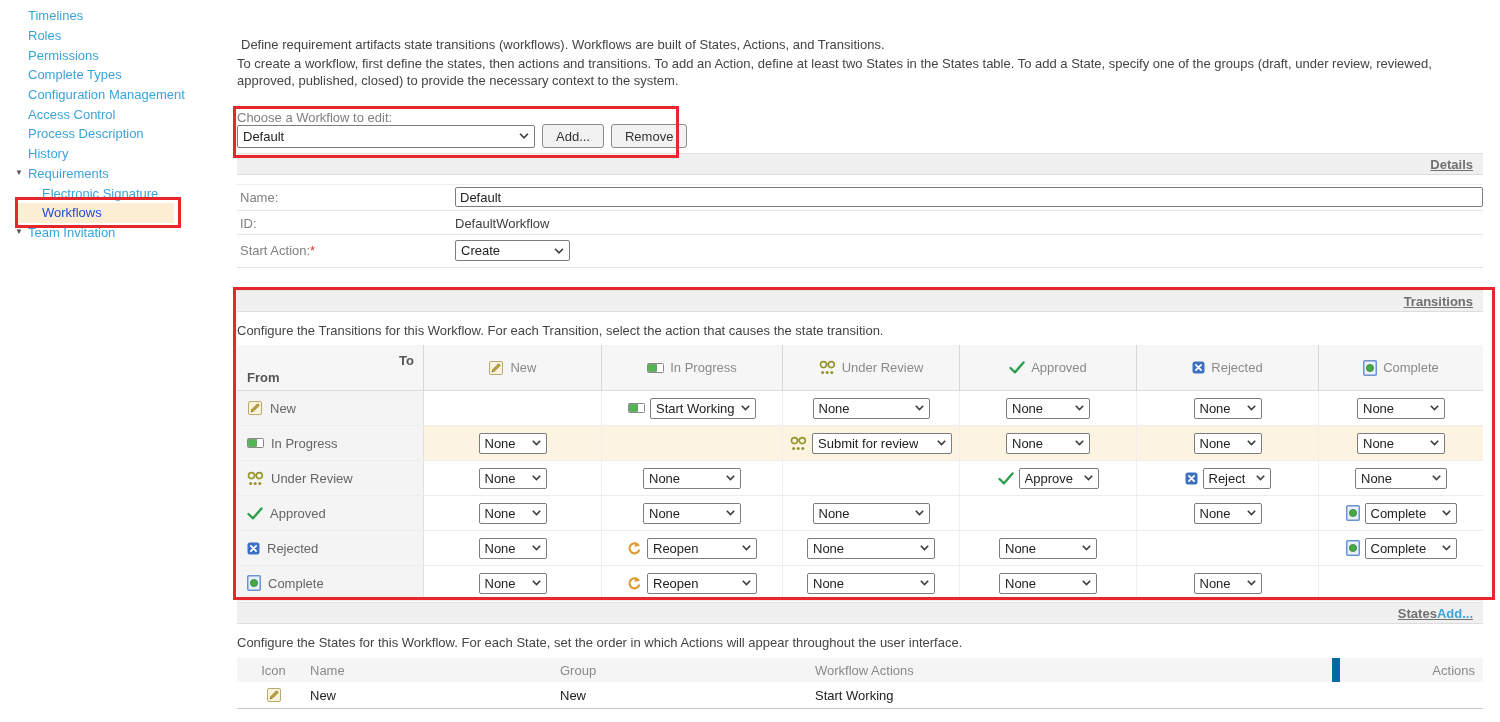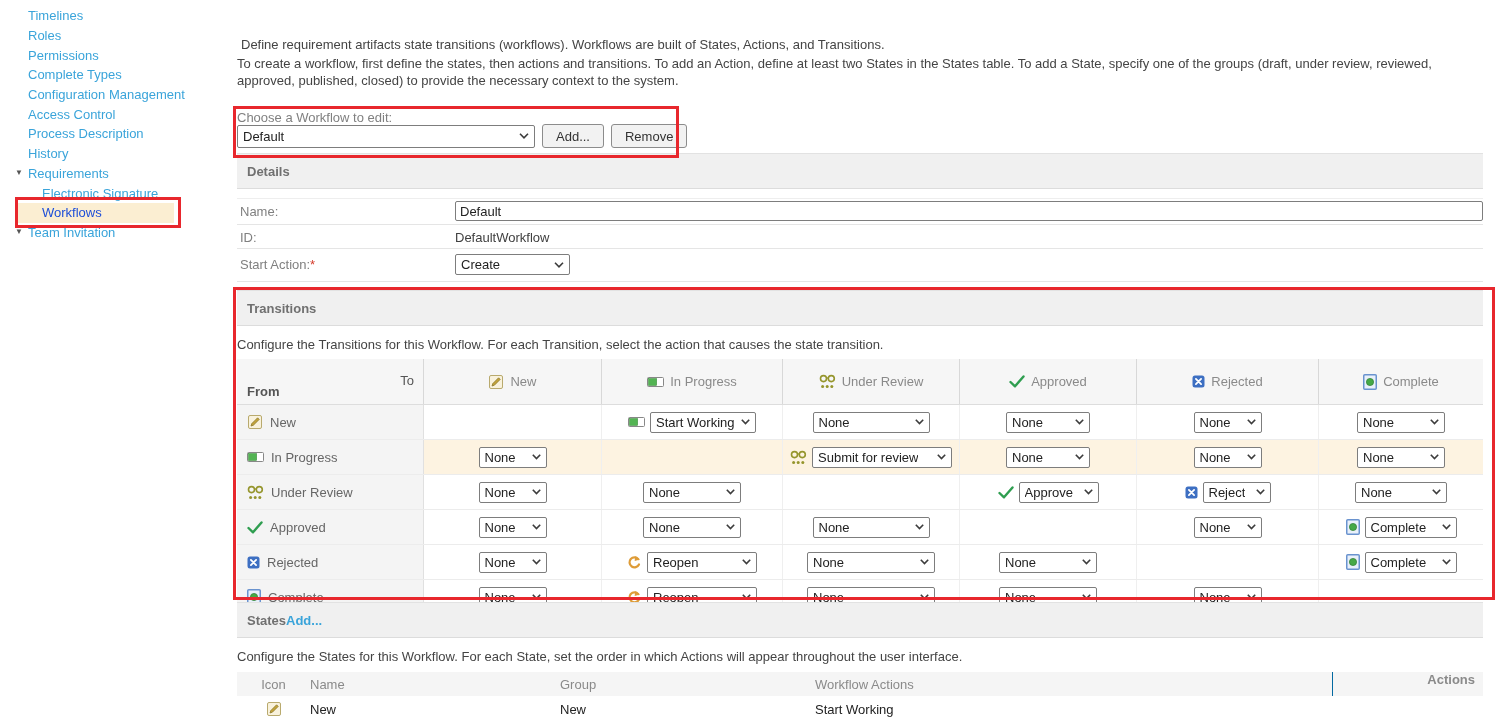--- a/index.html
+++ b/index.html
@@ -32,61 +32,61 @@
   .sel{display:inline-flex;align-items:center;justify-content:space-between;height:21px;
     border:1px solid #7d7d7d;border-radius:2px;background:#fff;padding:0 5px;
     box-sizing:border-box;color:#222;cursor:default;flex:0 0 auto;}
   .sel-label{white-space:nowrap;overflow:hidden;}
   .sel-chev{display:flex;margin-left:4px;}
   .sel.h23{height:23px;}
   .btn{height:24px;padding:0 13px;background:#f2f2f2;border:1px solid #8c8c8c;border-radius:3px;
     font-family:"Liberation Sans",sans-serif;font-size:13px;color:#333;cursor:pointer;}
   
   .panel-header{background:#f0f0f0;border-top:1px solid #e2e2e2;border-bottom:1px solid #dcdcdc;
-    height:20px;display:flex;align-items:center;justify-content:flex-start;
-    padding:7px 10px;color:#707070;font-weight:bold;}
+    height:20px;display:flex;align-items:center;justify-content:flex-end;
+    padding:0 10px;color:#707070;font-weight:bold;text-decoration:underline;}
   .details-panel{position:absolute;top:153px;left:0;width:1246px;}
   .form-rows{margin-top:9px;}
   .form-row{display:flex;align-items:flex-start;border-bottom:1px solid #e5e5e5;padding:2px 0 3px 3px;}
   .form-row.first{border-top:1px solid #eee;}
   .form-label{width:215px;color:#808080;padding-top:3px;flex:0 0 auto;}
   .req{color:#d43b2a;}
   .text-input{width:1028px;height:20px;box-sizing:border-box;border:1px solid #7d7d7d;border-radius:2px;
     padding:0 4px;font-family:"Liberation Sans",sans-serif;font-size:13px;color:#222;}
   .id-value{padding-top:3px;color:#404040;}
   textarea.desc{width:1028px;height:36px;box-sizing:border-box;border:1px solid #7d7d7d;border-radius:2px;
     font-family:"Liberation Sans",sans-serif;font-size:13px;resize:both;}
   
   .transitions-panel{position:absolute;top:290px;left:0;width:1246px;}
   .trans-instructions{margin:11px 0 0 0;line-height:15px;}
   .trans-table{margin-top:7px;}
   .t-row{display:grid;grid-template-columns:187px 178px 181px 177px 177px 182px 164px;}
   .t-head{height:45px;background:#f6f6f6;border-bottom:1px solid #ddd;}
   .t-head>div{border-right:1px solid #d8d8d8;}
   .t-head>div:last-child{border-right:none;}
   .th-corner{position:relative;}
-  .th-to{position:absolute;top:14px;right:9px;font-weight:normal;color:#555;}
+  .th-to{position:absolute;top:8px;right:9px;font-weight:bold;color:#555;}
   .th-from{position:absolute;bottom:5px;left:10px;font-weight:bold;color:#555;}
   .th-state{display:flex;align-items:center;justify-content:center;gap:6px;color:#8a8a8a;}
   .t-body{height:34px;border-bottom:1px solid #ececec;}
   .td-from{background:#f4f4f4;color:#666;display:flex;align-items:center;gap:7px;padding-left:10px;
     border-right:1px solid #e0e0e0;}
   .td-cell{display:flex;align-items:center;justify-content:center;gap:5px;border-right:1px solid #efefef;}
   .td-cell:last-child{border-right:none;}
   .t-body.hl .td-cell{background:#fdf3e1;}
   .icon{display:inline-flex;line-height:0;flex:0 0 auto;}
   
   .states-panel{position:absolute;top:602px;left:0;width:1246px;}
   .add-link{color:#3aa4da;font-weight:bold;cursor:pointer;}
   .states-instructions{margin:11px 0 0 0;line-height:15px;}
   .states-table{margin-top:8px;}
   .st-row{display:grid;grid-template-columns:73px 250px 255px 517px 151px;align-items:center;}
   .st-head{height:24px;background:#f5f5f5;color:#8a8a8a;}
-  .st-head .st-actions{border-left:1px solid #0369a1;box-sizing:border-box;height:24px;display:flex;
-    align-items:flex-start;justify-content:flex-end;padding-right:8px;font-weight:bold;}
+  .st-head .st-actions{border-left:8px solid #0369a1;box-sizing:border-box;height:24px;display:flex;
+    align-items:center;justify-content:flex-end;padding-right:8px;}
   .st-icon-cell{display:flex;justify-content:center;}
   .st-body{height:26px;color:#222;border-bottom:1px solid #c9c9c9;}
   .st-head .st-icon-cell,.st-body .st-icon-cell{justify-content:center;}
   .st-actions{text-align:right;padding-right:8px;}
 </style>
 </head>
 <body>
 
 <div class="sidebar">
   <div id="sidebar-nav">

